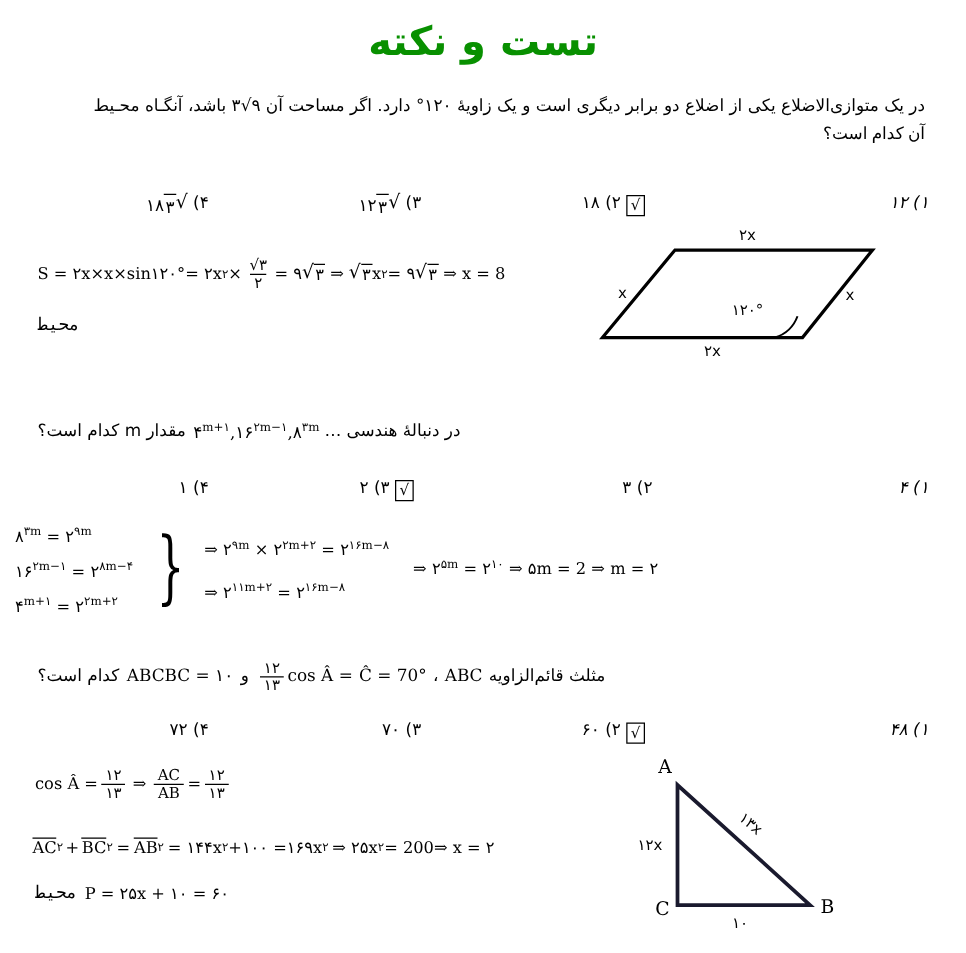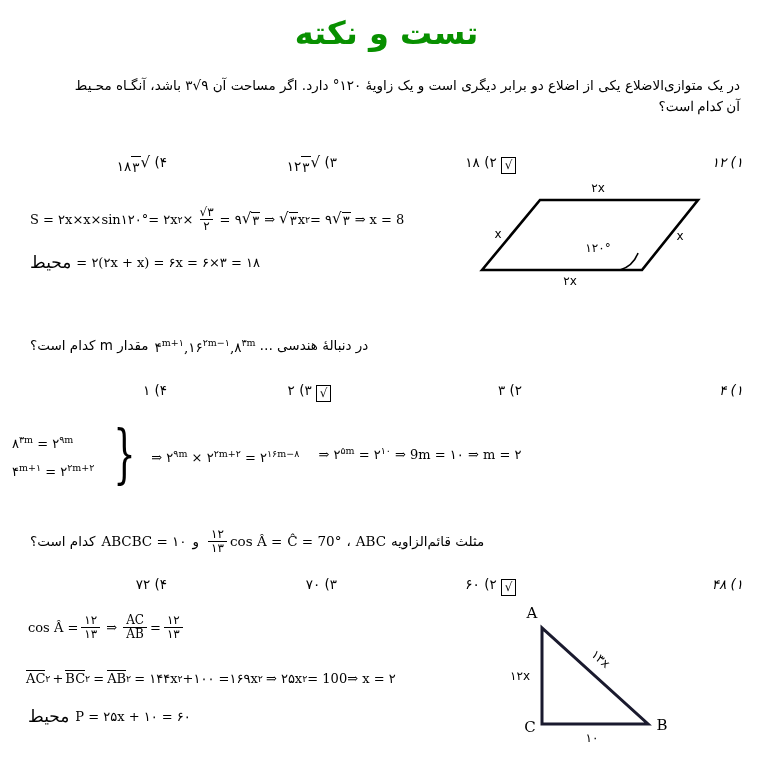--- a/index.html
+++ b/index.html
@@ -116,23 +116,23 @@
   sup.ex { font-size: 9.5px; vertical-align: super; }
   .rad { display: inline-flex; align-items: flex-start; }
   .rad .sign { font-size: 15px; line-height: 1; }
   .rad .bar {
     border-top: 1.1px solid #000;
     padding: 0 1px;
     margin-top: 1px;
   }
   .ovl { border-top: 1.1px solid #000; padding-top: 0px; }
   .persianword {
-    font-family: Liberation Sans, sans-serif;
+    font-family: Liberation Mono, monospace;
     direction: rtl;
-    font-size: 17px;
+    font-size: 14px;
   }
 
   .m1a { top: 206px; left: 30px; }
   .m1b { top: 252px; left: 30px; }
 
   
   .q2work { position: absolute; top: 412px; left: 12px; direction: ltr; }
   .q2lines {
     display: inline-block;
     vertical-align: middle;
@@ -256,21 +256,20 @@
           <span class="bar">۳</span>
         </span>
       <span style="padding:0 4px">⇒</span>
       <span>x = 8</span>
     </span>
   </div>
 
   <div class="math m1b">
     <span class="mrow">
       <span class="persianword">محیط</span>
-      <span style="padding-left:5px">= ۲(۲x + x) = ۶x = ۶×۳ = ۱۸</span>
     </span>
   </div>
 
   <div class="figure fig-par">
     <svg width="270" height="110" viewBox="0 0 270 110" xmlns="http://www.w3.org/2000/svg">
       <polygon points="12,92 70,22 228,22 172,92" fill="none" stroke="#000" stroke-width="2.6"></polygon>
       <path d="M 150,92 A 28,28 0 0 0 168,75" fill="none" stroke="#000" stroke-width="1.6"></path>
       <text class="figtext" x="128" y="14" text-anchor="middle">۲x</text>
       <text class="figtext" x="100" y="107" text-anchor="middle">۲x</text>
       <text class="figtext" x="28" y="60" text-anchor="middle">x</text>
@@ -311,42 +310,53 @@
   </div>
 
   <div class="q2work">
     <span class="q2lines">
       <div>
         <span>۸</span><sup class="ex">۳m</sup>
         <span> = </span>
         <span>۲</span><sup class="ex">۹m</sup>
       </div>
       <div>
+        <span>۱۶</span><sup class="ex">۲m−۱</sup>
+        <span> = </span>
+        <span>۲</span><sup class="ex">۸m−۴</sup>
+      </div>
+      <div>
         <span>۴</span><sup class="ex">m+۱</sup>
         <span> = </span>
         <span>۲</span><sup class="ex">۲m+۲</sup>
       </div>
     </span>
     <span class="brace">}</span>
     <span class="q2mid">
       <div>
         <span>⇒</span>
         <span>۲</span><sup class="ex">۹m</sup>
         <span>×</span>
         <span>۲</span><sup class="ex">۲m+۲</sup>
         <span>=</span>
         <span>۲</span><sup class="ex">۱۶m−۸</sup>
       </div>
+      <div>
+        <span>⇒</span>
+        <span>۲</span><sup class="ex">۱۱m+۲</sup>
+        <span>=</span>
+        <span>۲</span><sup class="ex">۱۶m−۸</sup>
+      </div>
     </span>
     <span class="q2end">
       <span>⇒</span>
       <span>۲</span><sup class="ex">۵m</sup>
       <span>= ۲</span><sup class="ex">۱۰</sup>
       <span>⇒</span>
-      <span>9m = ۱۰</span>
+      <span>۵m = 2</span>
       <span>⇒</span>
       <span>m = ۲</span>
     </span>
   </div>
 
   <div class="question q3">
     <span class="mrow" style="direction:rtl; font-size:13.5px;">
       <span>مثلث قائم‌الزاویه</span>
       <span style="padding:0 5px; font-family:'DejaVu Serif',serif;">ABC</span>
       <span>،</span>
@@ -412,21 +422,21 @@
         <sup class="ex">۲</sup>
       <span style="padding:0 3px">=</span>
       <span class="ovl">AB</span>
         <sup class="ex">۲</sup>
       <span style="padding-left:3px">= ۱۴۴x</span>
         <sup class="ex">۲</sup>
       <span>+۱۰۰ =۱۶۹x</span>
         <sup class="ex">۲</sup>
       <span style="padding-left:3px">⇒ ۲۵x</span>
         <sup class="ex">۲</sup>
-      <span>= 100</span>
+      <span>= 200</span>
       <span>⇒ x = ۲</span>
     </span>
   </div>
 
   <div class="math m3c">
     <span class="mrow">
       <span class="persianword">محیط</span>
       <span style="padding-left:6px">P = ۲۵x + ۱۰ = ۶۰</span>
     </span>
   </div>

